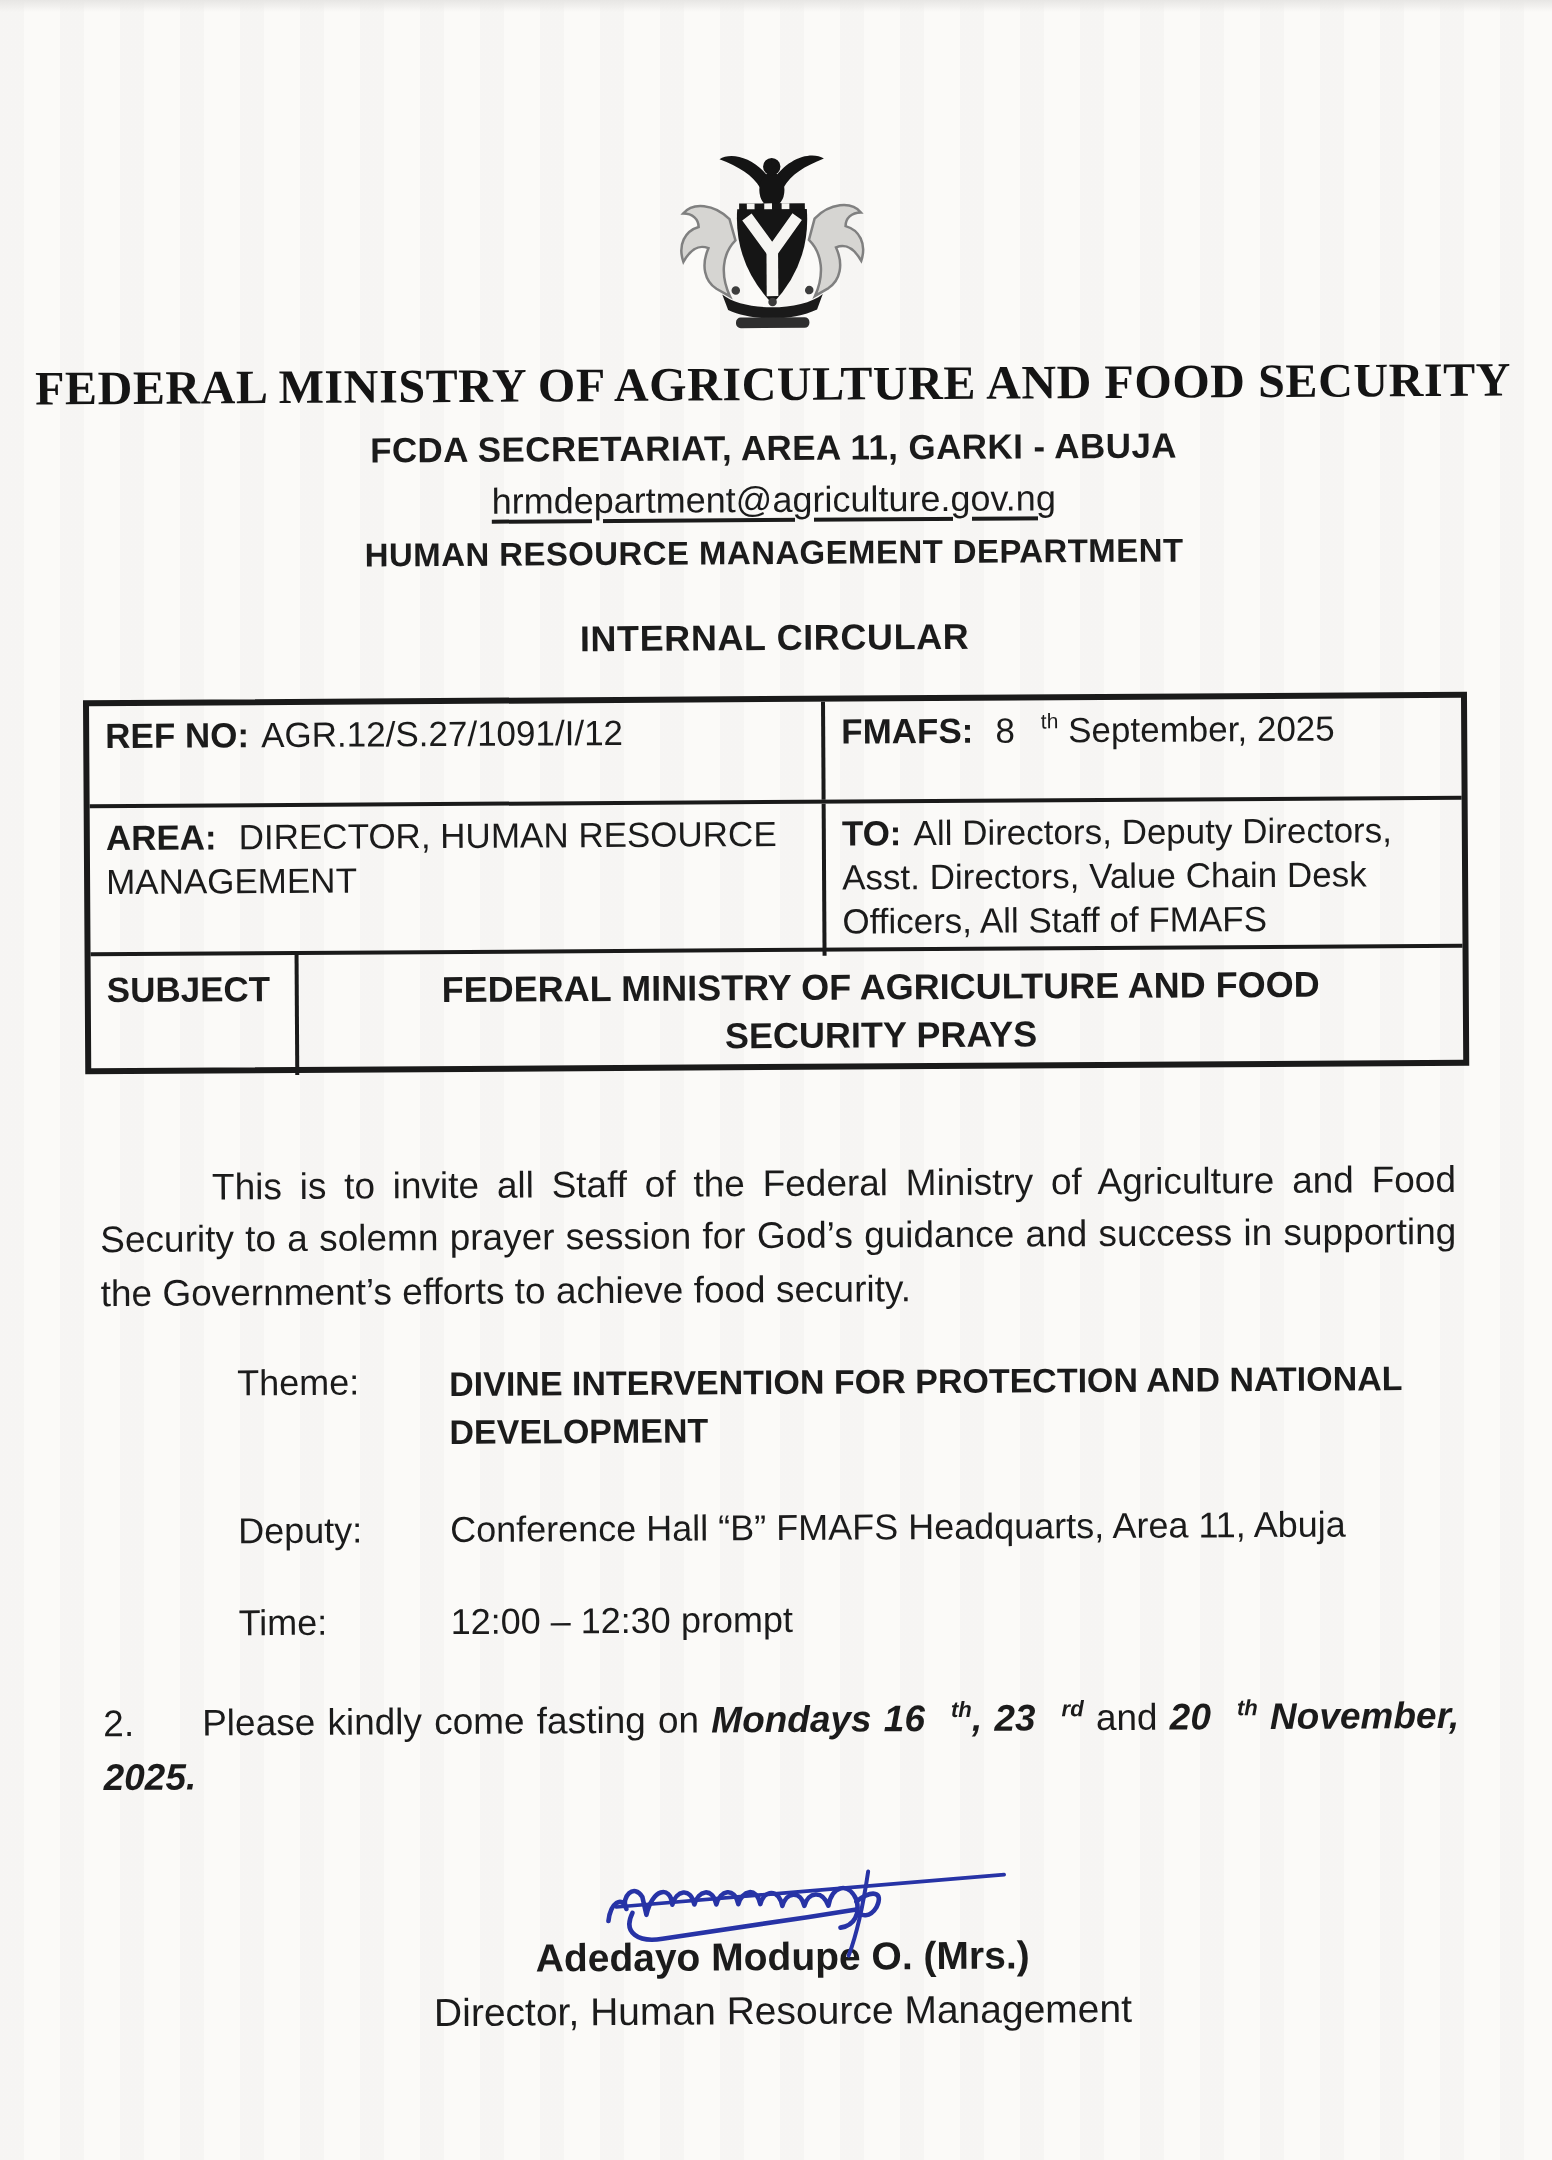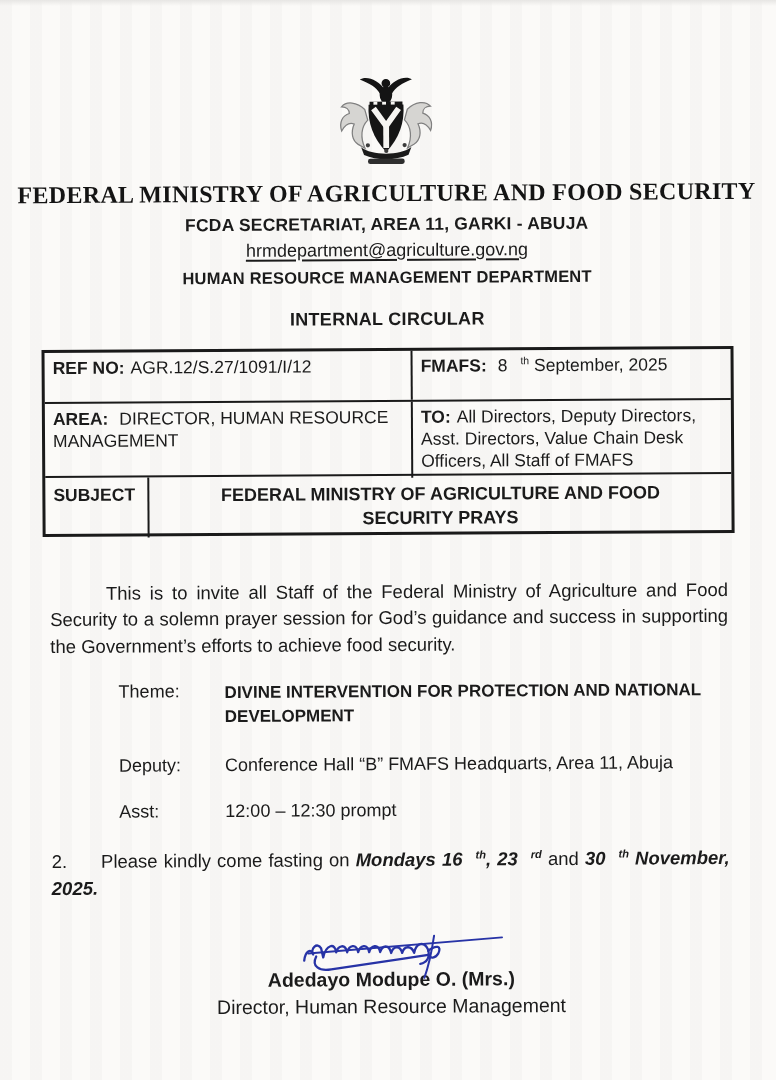--- a/index.html
+++ b/index.html
@@ -115,25 +115,25 @@
 
     <div class="kv theme">
       <div>Theme:</div>
       <div class="v-bold">DIVINE INTERVENTION FOR PROTECTION AND NATIONAL DEVELOPMENT</div>
     </div>
     <div class="kv venue">
       <div>Deputy:</div>
       <div>Conference Hall “B” FMAFS Headquarts, Area 11, Abuja</div>
     </div>
     <div class="kv time">
-      <div>Asst:</div>
+      <div>Time:</div>
       <div>12:00 – 12:30 prompt</div>
     </div>
 
-    <p class="p2"><span>2.</span><span class="numgap"></span><span>Please kindly come fasting on </span><b><span>Mondays 16</span><span class="sup">th</span><span>, 23</span><span class="sup">rd</span></b><span> and </span><b><span>30</span><span class="sup">th</span><span> November, 2025.</span></b></p>
+    <p class="p2"><span>2.</span><span class="numgap"></span><span>Please kindly come fasting on </span><b><span>Mondays 16</span><span class="sup">th</span><span>, 23</span><span class="sup">rd</span></b><span> and </span><b><span>20</span><span class="sup">th</span><span> November, 2025.</span></b></p>
   </div>
 
   <div class="sigblock">
     <svg class="sig-svg" width="230" height="54" viewBox="0 0 230 54">
       <g stroke="#2733a6" stroke-width="2.3" fill="none" stroke-linecap="round" stroke-linejoin="round">
         <path d="M14,33 C15,24 21,20 23,27 C20,21 27,14 31,21 L33,30 C36,17 45,15 46,25 C48,18 55,16 57,25 C59,18 66,16 68,25 C70,18 77,16 79,25 C81,18 88,16 90,25 C92,18 99,17 101,26 C103,19 110,18 112,26 C114,19 121,18 124,26 C126,16 134,14 138,23 C140,30 137,36 130,37"></path>
         <path d="M26,29 C21,39 29,44 41,42 C70,38 105,33 138,28"></path>
         <path d="M18,26 L212,11" stroke-width="1.8"></path>
         <path d="M144,9 C142,22 139,38 134,51" stroke-width="2"></path>
         <path d="M138,24 C146,18 152,19 148,27 C145,32 140,32 138,28"></path>

